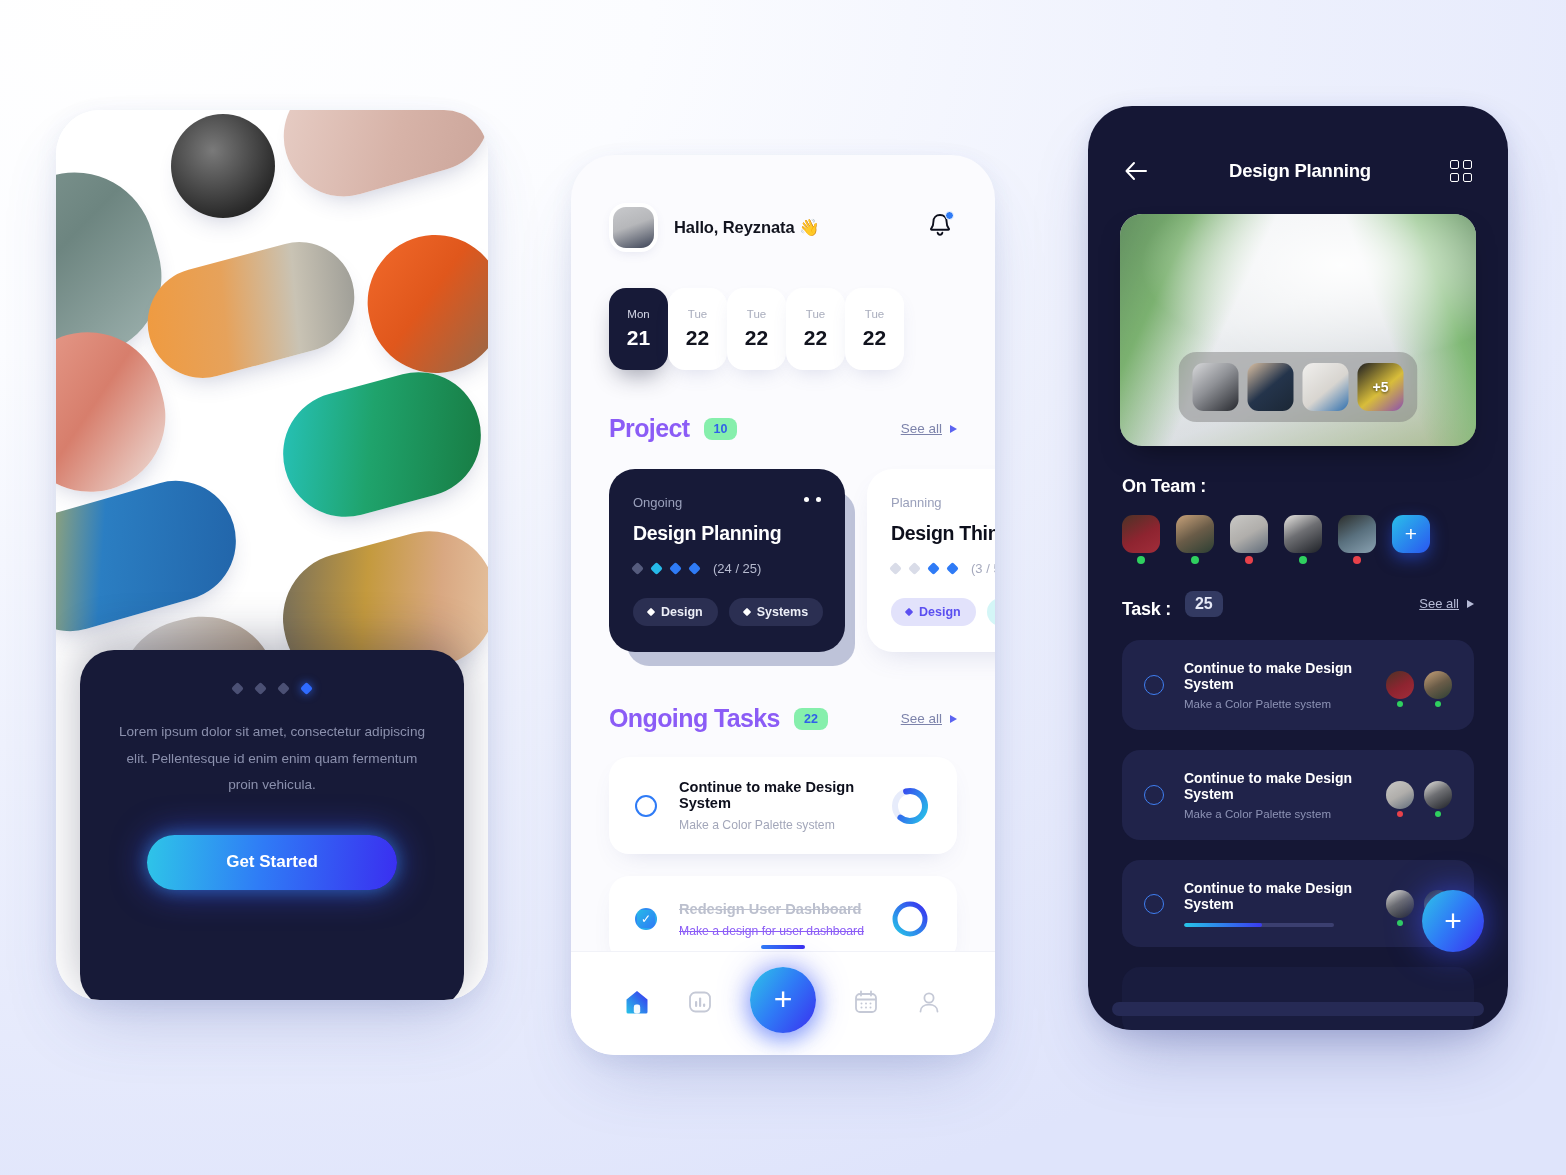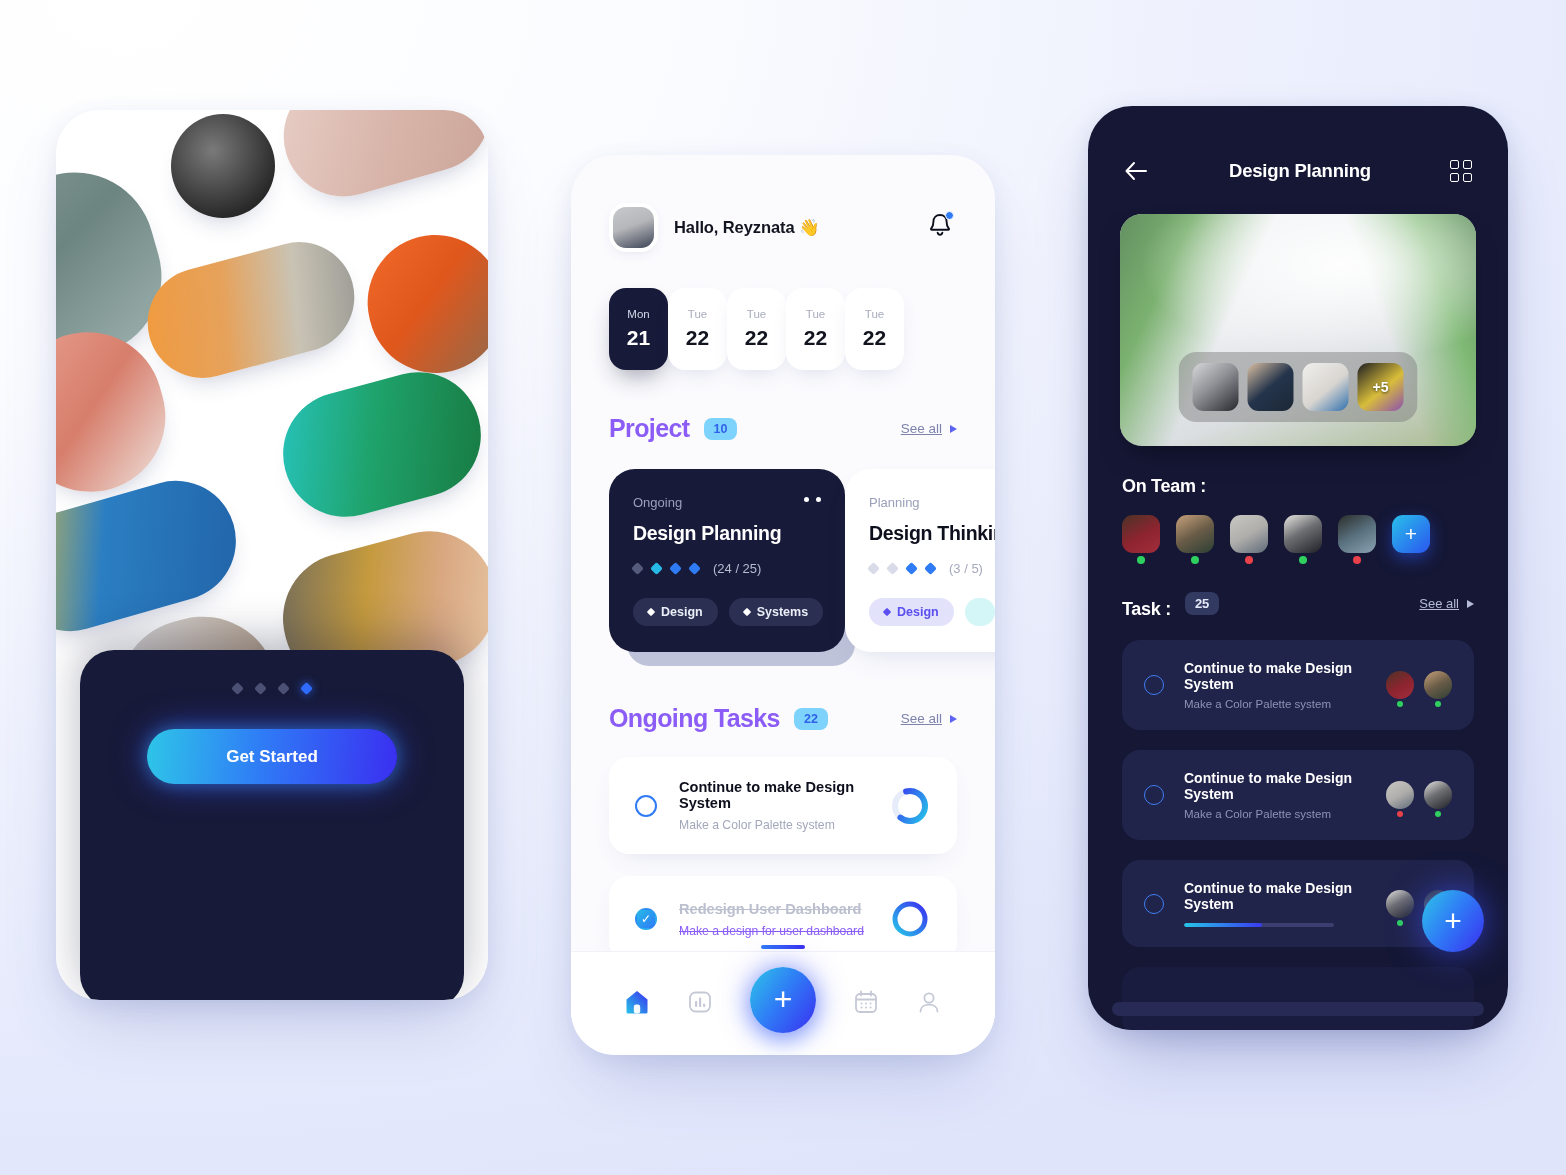--- a/index.html
+++ b/index.html
@@ -65,27 +65,27 @@
         display:flex; flex-direction:column; align-items:center; justify-content:center;
         cursor:pointer; }
   .day .dn{ font-size:11.5px; color:#a9adbd; font-weight:400; }
   .day .dd{ font-size:21px; color:#12141f; font-weight:700; margin-top:6px; }
   .day.sel{ background:#171a38; box-shadow:0 12px 24px -8px rgba(23,26,56,.45); }
   .day.sel .dn{ color:#d5d8e8; }
   .day.sel .dd{ color:#fff; }
 
   .sec{ display:flex; align-items:center; padding:0 38px; }
   .sec-t{ font-size:25px; font-weight:700; color:#8b5cf6; letter-spacing:-.6px; }
-  .chip-n{ margin-left:14px; background:#7dd3fc; color:#3061e8; font-size:12.5px; font-weight:700;
+  .chip-n{ margin-left:14px; background:#86efac; color:#3061e8; font-size:12.5px; font-weight:700;
            padding:4px 10px; border-radius:8px; }
   .seeall{ margin-left:auto; display:flex; align-items:center; gap:8px; cursor:pointer; }
   .seeall span{ font-size:13.5px; color:#7d83ab; text-decoration:underline; }
   .tri{ width:0;height:0;border-left:7px solid #5b63f0;border-top:4.5px solid transparent;border-bottom:4.5px solid transparent; }
 
-  .proj-row{ display:flex; padding:26px 0 0 38px; }
+  .proj-row{ display:flex; gap:22px; padding:26px 0 0 38px; }
   .pcard{ width:236px; min-width:236px; border-radius:26px; padding:26px 24px; position:relative; }
   .pcard.dark{ background:#171a38; box-shadow:14px 18px 0 -4px rgba(140,150,185,.55); color:#fff; }
   .pcard.light{ background:#fff; box-shadow:0 12px 28px -12px rgba(90,100,160,.22); }
   .pc-status{ font-size:13px; color:#9aa0bb; }
   .pcard.light .pc-status{ color:#9aa0bb; }
   .pc-menu{ position:absolute; right:24px; top:28px; display:flex; gap:7px; }
   .pc-menu i{ width:5px;height:5px;border-radius:50%;background:#fff;display:block; }
   .pc-title{ font-size:19.5px; font-weight:700; margin-top:12px; letter-spacing:-.3px; white-space:nowrap; }
   .pcard.light .pc-title{ color:#0d0f1c; }
   .pc-prog{ display:flex; align-items:center; gap:10px; margin-top:16px; }
@@ -156,21 +156,21 @@
   .stat{ position:absolute; left:50%; transform:translateX(-50%); bottom:-11px;
          width:8px;height:8px;border-radius:50%; }
   .stat.on{ background:#2fd05f; } .stat.off{ background:#e8414a; }
   .addbtn{ width:38px;height:38px;border-radius:11px; cursor:pointer;
            background:linear-gradient(135deg,#29c0ea,#2a56f0);
            display:flex;align-items:center;justify-content:center;color:#fff;font-size:21px;font-weight:300;
            box-shadow:0 6px 16px rgba(42,86,240,.5); }
 
   .task-head{ display:flex; align-items:center; margin-top:34px; }
   .task-head .p3-h{ margin-top:12px; }
-  .chip-d{ margin-left:14px; background:#333a62; color:#e6e9f7; font-size:13px; font-weight:700;
+  .chip-d{ margin-left:14px; background:#333a62; color:#e6e9f7; font-size:16px; font-weight:700;
            padding:4px 10px; border-radius:8px; }
   .sa3{ margin-left:auto; display:flex; align-items:center; gap:8px; cursor:pointer; }
   .sa3 span{ font-size:13px; color:#b6bbd6; text-decoration:underline; }
   .tri3{ width:0;height:0;border-left:7px solid #b6bbd6;border-top:4.5px solid transparent;border-bottom:4.5px solid transparent; }
 
   .t3list{ margin-top:20px; }
   .t3{ background:#20234a; border-radius:18px; padding:20px 22px; display:flex; align-items:center;
        margin-bottom:20px; cursor:pointer; }
   .t3ck{ width:20px;height:20px;border-radius:50%;border:1.8px solid #3f7ff2;flex:0 0 auto; }
   .t3tx{ margin-left:20px; flex:1; min-width:0; }
@@ -219,20 +219,21 @@
          background:linear-gradient(145deg,#d9dadd,#b8a795 55%,#6b5a47);transform:rotate(-15deg);"></div>
   </div>
 
   <div class="onboard-card">
     <div class="dots">
       <span class="dot"></span>
       <span class="dot"></span>
       <span class="dot"></span>
       <span class="dot active"></span>
     </div>
+    <div class="onboard-sub">Lorem ipsum dolor sit amet, consectetur adipiscing elit. Pellentesque id enim enim quam fermentum proin vehicula.</div>
     <button class="cta">Get Started</button>
   </div>
 </div>
 
 <div class="phone" id="phone2">
   <div class="p2-body">
 
     <div class="p2-head">
       <div class="avatar-sq" style="background-image:linear-gradient(160deg,#c8c9cc 0%,#b6b7ba 45%,#3c4356 100%)"></div>
       <div class="greet">Hallo, Reyznata 👋</div>

